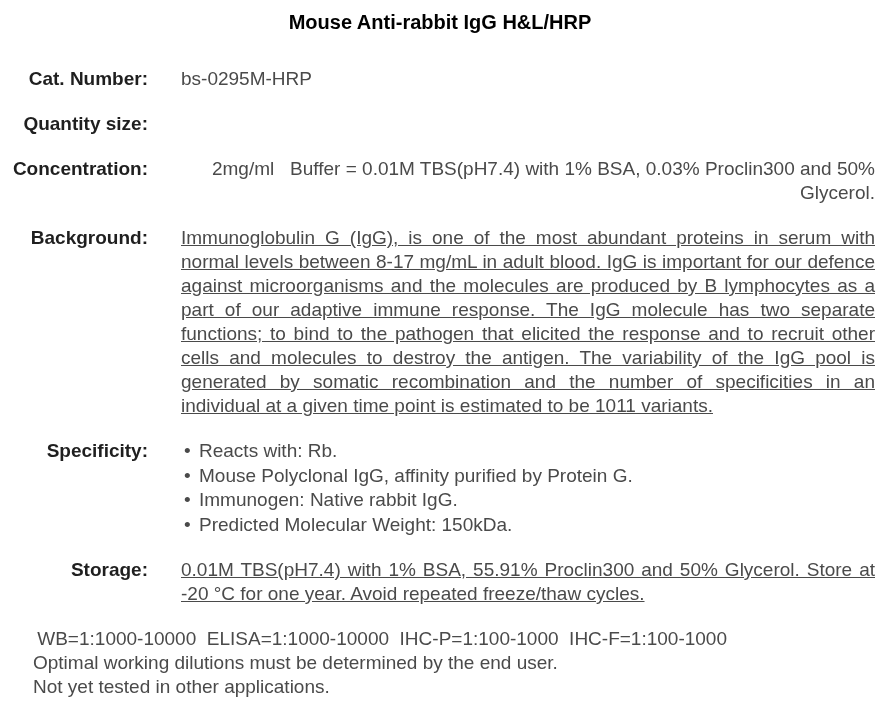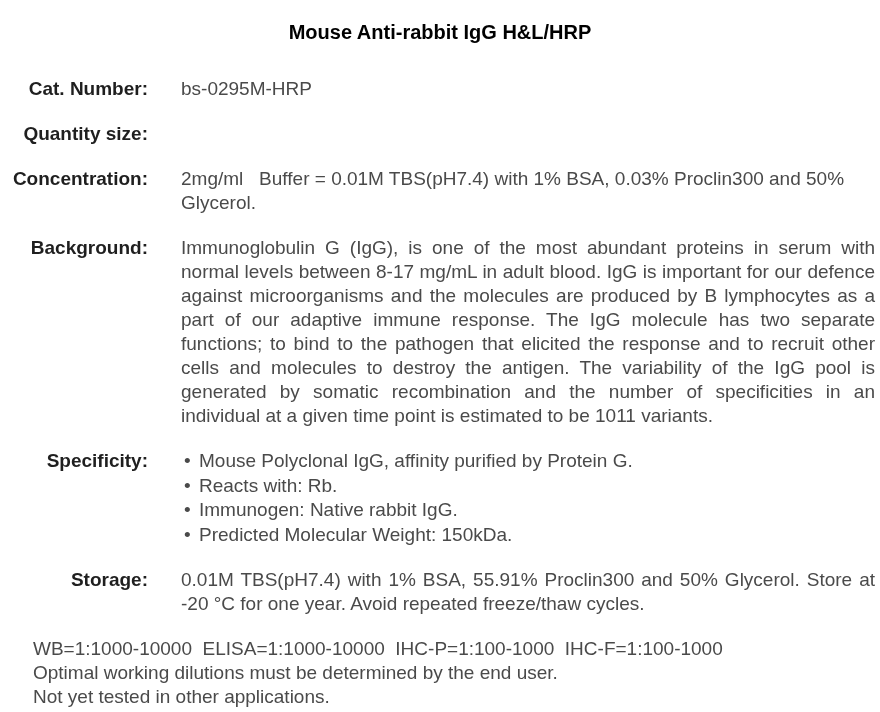--- a/index.html
+++ b/index.html
@@ -5,21 +5,21 @@
   * { box-sizing: border-box; }
   html, body { margin: 0; padding: 0; }
   body {
     width: 880px;
     height: 712px;
     background: #ffffff;
     font-family: "Liberation Sans", sans-serif;
     color: #4a4a4a;
     overflow: hidden;
   }
-  .doc { padding-top: 20px; }
+  .doc { padding-top: 10px; }
   .title {
     margin: 0;
     text-align: center;
     font-size: 20px;
     line-height: 24px;
     font-weight: bold;
     color: #000000;
   }
   .rows { margin-top: 33px; }
   .row {
@@ -33,22 +33,22 @@
     width: 148px;
     flex-shrink: 0;
     text-align: right;
     font-weight: bold;
     color: #1f1f1f;
   }
   .value {
     margin-left: 33px;
     width: 694px;
   }
-  .justify { text-align: justify; }
-  .pre { white-space: pre-wrap; }
+  .justify { text-align: justify; text-decoration: underline; }
+  .pre { white-space: pre-wrap; text-align: right; }
   ul.bullets {
     margin: 0;
     padding: 0;
     list-style: none;
   }
   ul.bullets li {
     position: relative;
     padding-left: 18px;
     line-height: 24.5px;
   }
@@ -86,22 +86,22 @@
     <div class="row">
       <div class="label">Background:</div>
       <div class="value justify">Immunoglobulin G (IgG), is one of the most abundant proteins in serum with normal levels between 8-17 mg/mL in adult blood. IgG is important for our defence against microorganisms and the molecules are produced by B lymphocytes as a part of our adaptive immune response. The IgG molecule has two separate functions; to bind to the pathogen that elicited the response and to recruit other cells and molecules to destroy the antigen. The variability of the IgG pool is generated by somatic recombination and the number of specificities in an individual at a given time point is estimated to be 1011 variants.</div>
     </div>
 
 
     <div class="row">
       <div class="label">Specificity:</div>
       <div class="value">
         <ul class="bullets">
+          <li>Reacts with: Rb.</li>
           <li>Mouse Polyclonal IgG, affinity purified by Protein G.</li>
-          <li>Reacts with: Rb.</li>
           <li>Immunogen: Native rabbit IgG.</li>
           <li>Predicted Molecular Weight: 150kDa.</li>
         </ul>
       </div>
     </div>
 
     <div class="row">
       <div class="label">Storage:</div>
       <div class="value justify">0.01M TBS(pH7.4) with 1% BSA, 55.91% Proclin300 and 50% Glycerol. Store at -20 °C for one year. Avoid repeated freeze/thaw cycles.</div>
     </div>

